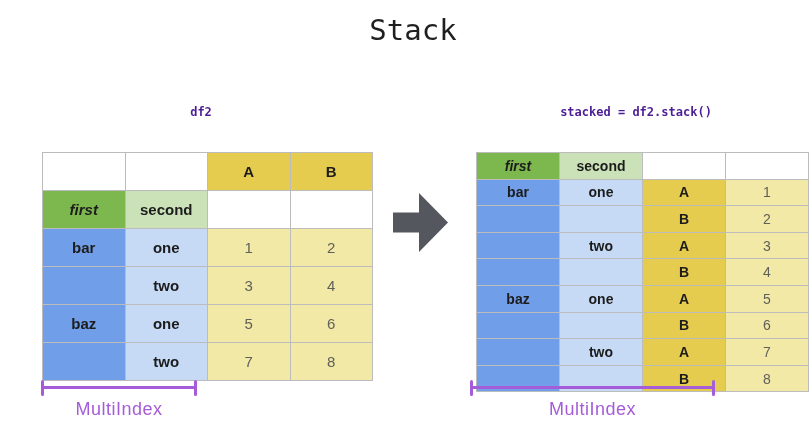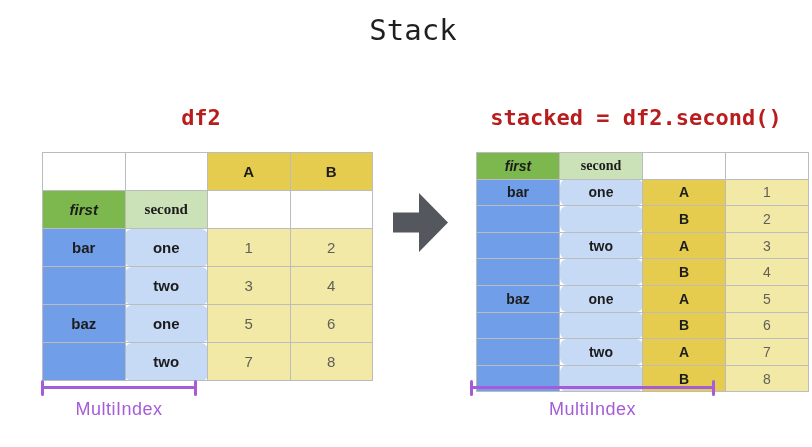--- a/index.html
+++ b/index.html
@@ -7,42 +7,42 @@
     position:relative;width:804px;height:447px;background:#fff;overflow:hidden;
     font-family:"Liberation Sans",sans-serif;
     margin-left:11px;
   }
   .main-title{
     position:absolute;top:13px;left:0;width:100%;text-align:center;
     font-family:"DejaVu Sans Mono",monospace;font-size:29px;font-weight:500;color:#1f1f1f;
   }
   .caption{
     position:absolute;top:105px;text-align:center;
-    font-family:"DejaVu Sans Mono",monospace;font-size:22px;font-weight:700;color:#b91c1c;
+    font-family:"DejaVu Sans Mono",monospace;font-size:12px;font-weight:700;color:#4c1d95;
   }
   .caption-left{left:31px;width:318px;}
   .caption-right{left:465px;width:320px;}
 
   table.tbl{border-collapse:collapse;table-layout:fixed;position:absolute;}
   .tbl td{
     border:1px solid var(--border-gray);text-align:center;vertical-align:middle;
     overflow:hidden;white-space:nowrap;
   }
   .tbl-left{left:31px;top:152px;width:318px;}
   .tbl-left td{width:79.5px;height:35px;font-size:15px;}
   .tbl-right{left:465px;top:152px;width:320px;}
   .tbl-right td{width:80px;height:23.6px;font-size:14px;}
 
   .c-white{background:#ffffff;}
   .c-gold{background:var(--gold);}
   .c-lyellow{background:var(--light-yellow);}
   .c-green{background:var(--green);font-style:italic;}
-  .c-lgreen{background:var(--light-green);font-family:Liberation Serif, serif;}
+  .c-lgreen{background:var(--light-green);}
   .c-blue{background:var(--blue);}
-  .c-lblue{background:var(--light-blue);border-radius:7px;}
+  .c-lblue{background:var(--light-blue);}
   .t-b{font-weight:bold;color:var(--text-dark);}
   .t-n{font-weight:normal;color:var(--text-muted);}
 
   .arrow-svg{position:absolute;left:380px;top:190px;width:60px;height:65px;}
   .arrow-svg polygon{fill:var(--arrow-gray);}
 
   .bracket{position:absolute;top:380px;height:16px;}
   .bracket-left{left:30px;width:156px;}
   .bracket-right{left:459px;width:245px;}
   .bracket .line{position:absolute;top:6px;left:0;right:0;height:3px;background:var(--purple);border-radius:2px;}
@@ -57,21 +57,21 @@
   .mi-right{left:459px;width:245px;}
 </style>
 </head>
 <body>
 
 <div class="canvas">
 
   <div class="main-title">Stack</div>
 
   <div class="caption caption-left">df2</div>
-  <div class="caption caption-right">stacked = df2.second()</div>
+  <div class="caption caption-right">stacked = df2.stack()</div>
 
   <table class="tbl tbl-left">
     <tbody>
         <tr>
       <td class="c-white"></td>
       <td class="c-white"></td>
       <td class="c-gold t-b">A</td>
       <td class="c-gold t-b">B</td>
     </tr>
     <tr>

